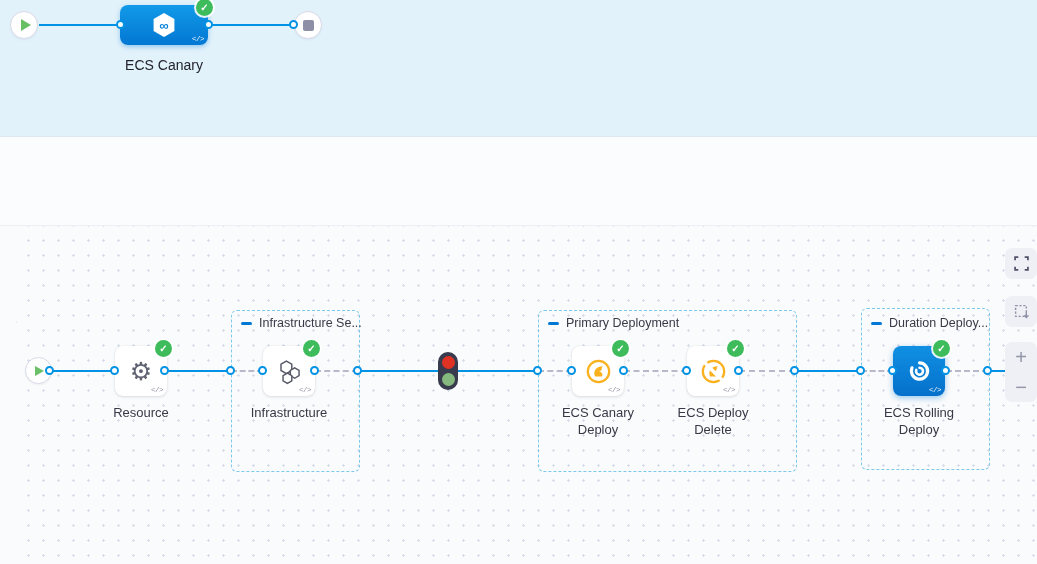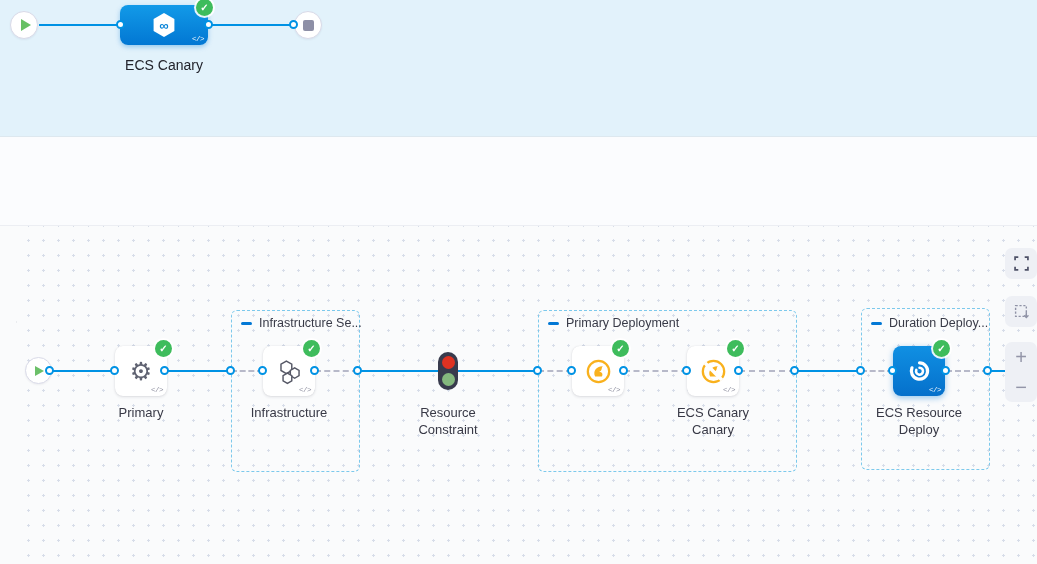--- a/index.html
+++ b/index.html
@@ -191,68 +191,68 @@
     <div class="dot" style="left:871px; top:140px;"></div>
     <div class="dot" style="left:924px; top:140px;"></div>
     <div class="dot" style="left:966px; top:140px;"></div>
     <div class="dot" style="left:1021px; top:140px;"></div>
 
     <div class="node-card" style="left:98px;">
       <span class="gear-glyph">⚙</span>
       <div class="check"></div>
       <span class="code-badge">&lt;/&gt;</span>
     </div>
-    <div class="node-label" style="left:74px;">Primary</div>
+    <div class="node-label" style="left:74px;">Resource</div>
 
     <div class="node-card" style="left:246px;">
       <svg width="27" height="27" viewBox="0 0 26 26">
         <path d="M10 3 L15.2 6 L15.2 12 L10 15 L4.8 12 L4.8 6 Z" fill="#fff" stroke="#565866" stroke-width="1.4"></path>
         <path d="M18 9.5 L22.2 12 L22.2 17 L18 19.5 L13.8 17 L13.8 12 Z" fill="#fff" stroke="#565866" stroke-width="1.4"></path>
         <path d="M11 14.5 L15.2 17 L15.2 22 L11 24.5 L6.8 22 L6.8 17 Z" fill="#fff" stroke="#565866" stroke-width="1.4"></path>
       </svg>
       <div class="check"></div>
       <span class="code-badge">&lt;/&gt;</span>
     </div>
     <div class="node-label" style="left:222px;">Infrastructure</div>
 
     <div class="traffic">
       <span class="lamp red"></span>
       <span class="lamp green"></span>
     </div>
-    <div class="node-label" style="left:381px;">Resource Constraint</div>
 
     <div class="node-card" style="left:555px;">
       <svg width="27" height="27" viewBox="0 0 24 24">
         <circle cx="12" cy="12" r="9.5" fill="none" stroke="#f9b11d" stroke-width="2"></circle>
         <path d="M9 16.5 C6.8 12 10 7.2 15.8 7.4 C14.2 9.3 15.6 11.3 12.6 12.4 C15.2 12.4 16.2 14.2 15 16.5 Z" fill="#f9b11d"></path>
       </svg>
       <div class="check"></div>
       <span class="code-badge">&lt;/&gt;</span>
     </div>
+    <div class="node-label" style="left:531px;">ECS Canary Deploy</div>
 
     <div class="node-card" style="left:670px;">
       <svg width="27" height="27" viewBox="0 0 24 24">
         <circle cx="12" cy="12" r="9.5" fill="none" stroke="#f9b11d" stroke-width="2"></circle>
         <path d="M9 16.5 C6.8 12 10 7.2 15.8 7.4 C14.2 9.3 15.6 11.3 12.6 12.4 C15.2 12.4 16.2 14.2 15 16.5 Z" fill="#f9b11d"></path>
         <path d="M4.5 4.5 L19.5 19.5" stroke="#ffffff" stroke-width="3.2"></path>
       </svg>
       <div class="check"></div>
       <span class="code-badge">&lt;/&gt;</span>
     </div>
-    <div class="node-label" style="left:646px;">ECS Canary Canary</div>
+    <div class="node-label" style="left:646px;">ECS Deploy Delete</div>
 
     <div class="node-card blue" style="left:876px;">
       <svg width="26" height="26" viewBox="0 0 24 24">
         <path d="M12.5 4.5 a7.5 7.5 0 1 1 -7 4.6" fill="none" stroke="#ffffff" stroke-width="3" stroke-linecap="round"></path>
         <path d="M12.5 9 a3.2 3.2 0 1 1 -3 2" fill="none" stroke="#ffffff" stroke-width="2.4" stroke-linecap="round"></path>
       </svg>
       <div class="check"></div>
       <span class="code-badge white">&lt;/&gt;</span>
     </div>
-    <div class="node-label" style="left:852px;">ECS Resource Deploy</div>
+    <div class="node-label" style="left:852px;">ECS Rolling Deploy</div>
 
     <div class="ctl-btn" style="top:22px;">
       <svg width="15" height="15" viewBox="0 0 14 14" fill="none" stroke="#4e5167" stroke-width="1.6">
         <path d="M1 4 V1 H4"></path>
           <path d="M10 1 H13 V4"></path>
           <path d="M13 10 V13 H10"></path>
           <path d="M4 13 H1 V10"></path>
       </svg>
     </div>
     <div class="ctl-btn" style="top:70px;">

